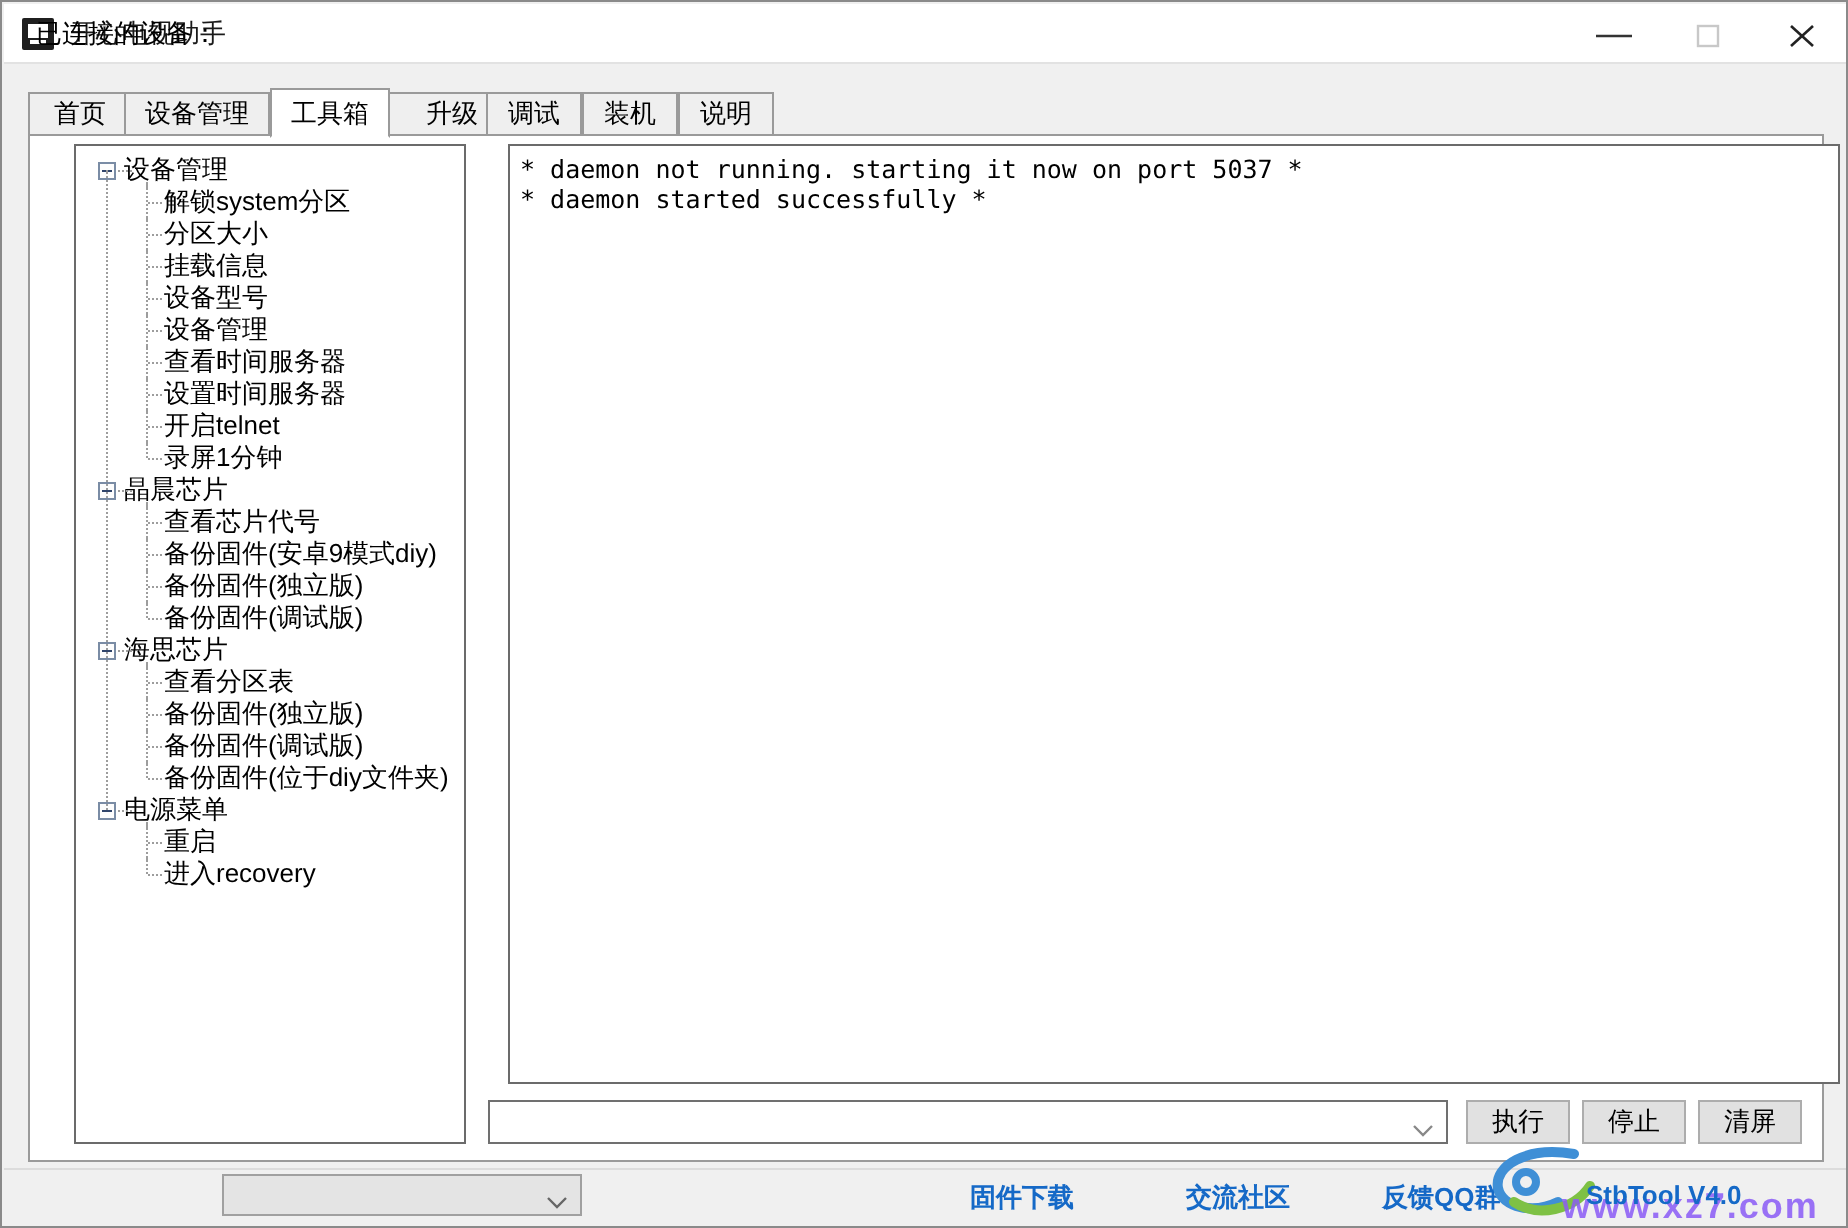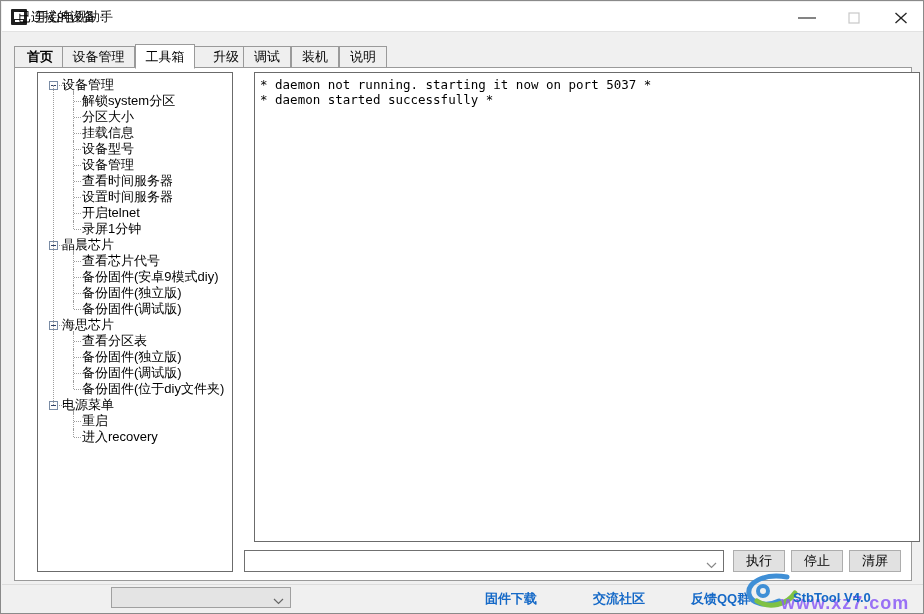--- a/index.html
+++ b/index.html
@@ -349,21 +349,21 @@
     </div>
     <div class="win-btn btn-close">
       <svg width="20" height="12" viewBox="0 0 20 12">
         <line x1="4.5" y1="1" x2="15.5" y2="11" stroke="#222" stroke-width="1.3"></line>
         <line x1="15.5" y1="1" x2="4.5" y2="11" stroke="#222" stroke-width="1.3"></line>
       </svg>
     </div>
   </div>
 
   <div class="tabstrip" id="tabstrip">
-      <div class="tab" style="left: 0px; width: 52px; font-weight: bold;">首页</div>
+      <div class="tab" style="left: 0px; width: 52px;">首页</div>
       <div class="tab" style="left: 48px; width: 73px;">设备管理</div>
       <div class="tab active" style="left: 121px; width: 60px;">工具箱</div>
       <div class="tab" style="left: 178px; width: 68px;">升级</div>
       <div class="tab" style="left: 229px; width: 48px;">调试</div>
       <div class="tab" style="left: 277px; width: 48px;">装机</div>
       <div class="tab" style="left: 325px; width: 48px;">说明</div>
     </div>
   <div class="tab-underline"></div>
 
   <div class="content"></div>

